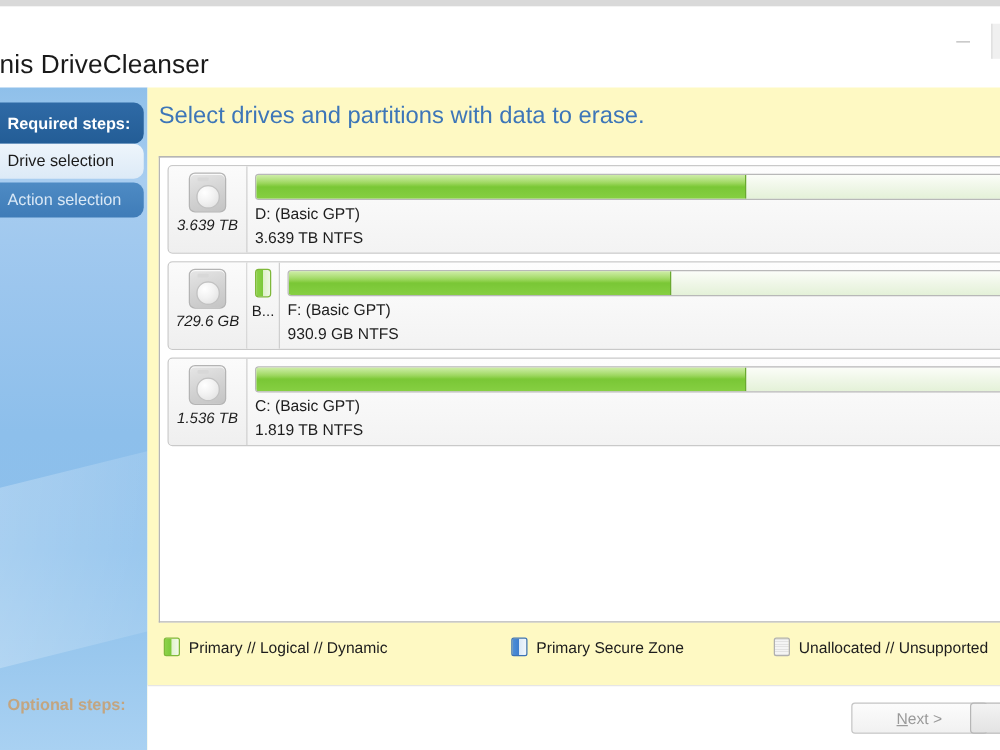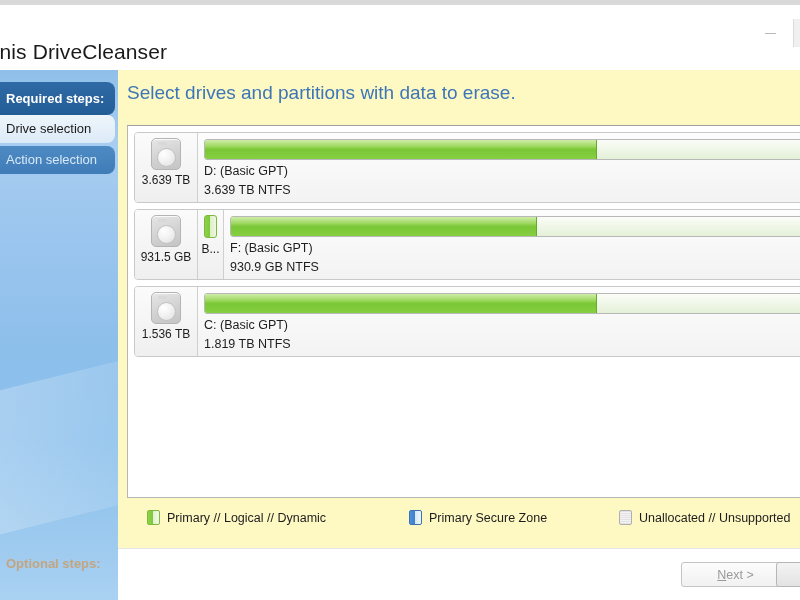--- a/index.html
+++ b/index.html
@@ -243,20 +243,21 @@
     width: 9px;
     height: 3px;
     border-radius: 1px;
     background: #d8d8d8;
   }
   .disk-size {
     margin-top: 3px;
     font-size: 12px;
     color: #1d1d1d;
     white-space: nowrap;
+    font-style: italic;
   }
 
   
   .mini-part {
     width: 26px;
     flex: 0 0 26px;
     box-sizing: border-box;
     background: linear-gradient(180deg,#fbfbfb 0%, #efefef 100%);
     border-right: 1px solid #cfcfcf;
     display: flex;
@@ -330,21 +331,21 @@
     height: 26px;
   }
   .legend-entry {
     position: absolute;
     display: flex;
     align-items: center;
     font-size: 12.5px;
     color: #1d1d1d;
     white-space: nowrap;
   }
-  #legend-primary    { left: 20px;   top: 0; justify-content: space-between; }
+  #legend-primary    { left: 4px;   top: 0; justify-content: space-between; }
   #legend-asz        { left: 282px; top: 0; }
   #legend-unalloc    { left: 492px; top: 0; text-align: center; }
   .legend-swatch {
     width: 13px;
     height: 15px;
     margin-right: 7px;
     box-sizing: border-box;
     border-radius: 2px;
     flex: 0 0 13px;
   }
@@ -455,21 +456,21 @@
           <div class="part-text">3.639 TB  NTFS</div>
         </div>
       </div>
 
       <div class="drive-row">
         <div class="disk-cell">
           <div class="disk-icon">
             <span class="slot"></span>
             <span class="platter"></span>
           </div>
-          <div class="disk-size">931.5 GB</div>
+          <div class="disk-size">729.6 GB</div>
         </div>
         <div class="mini-part">
           <div class="mini-bar"></div>
           <div class="mini-label">B...</div>
         </div>
         <div class="part-cell">
           <div class="part-bar">
             <div class="part-fill" style="width: 53%;"></div>
           </div>
           <div class="part-text">F: (Basic GPT)</div>

